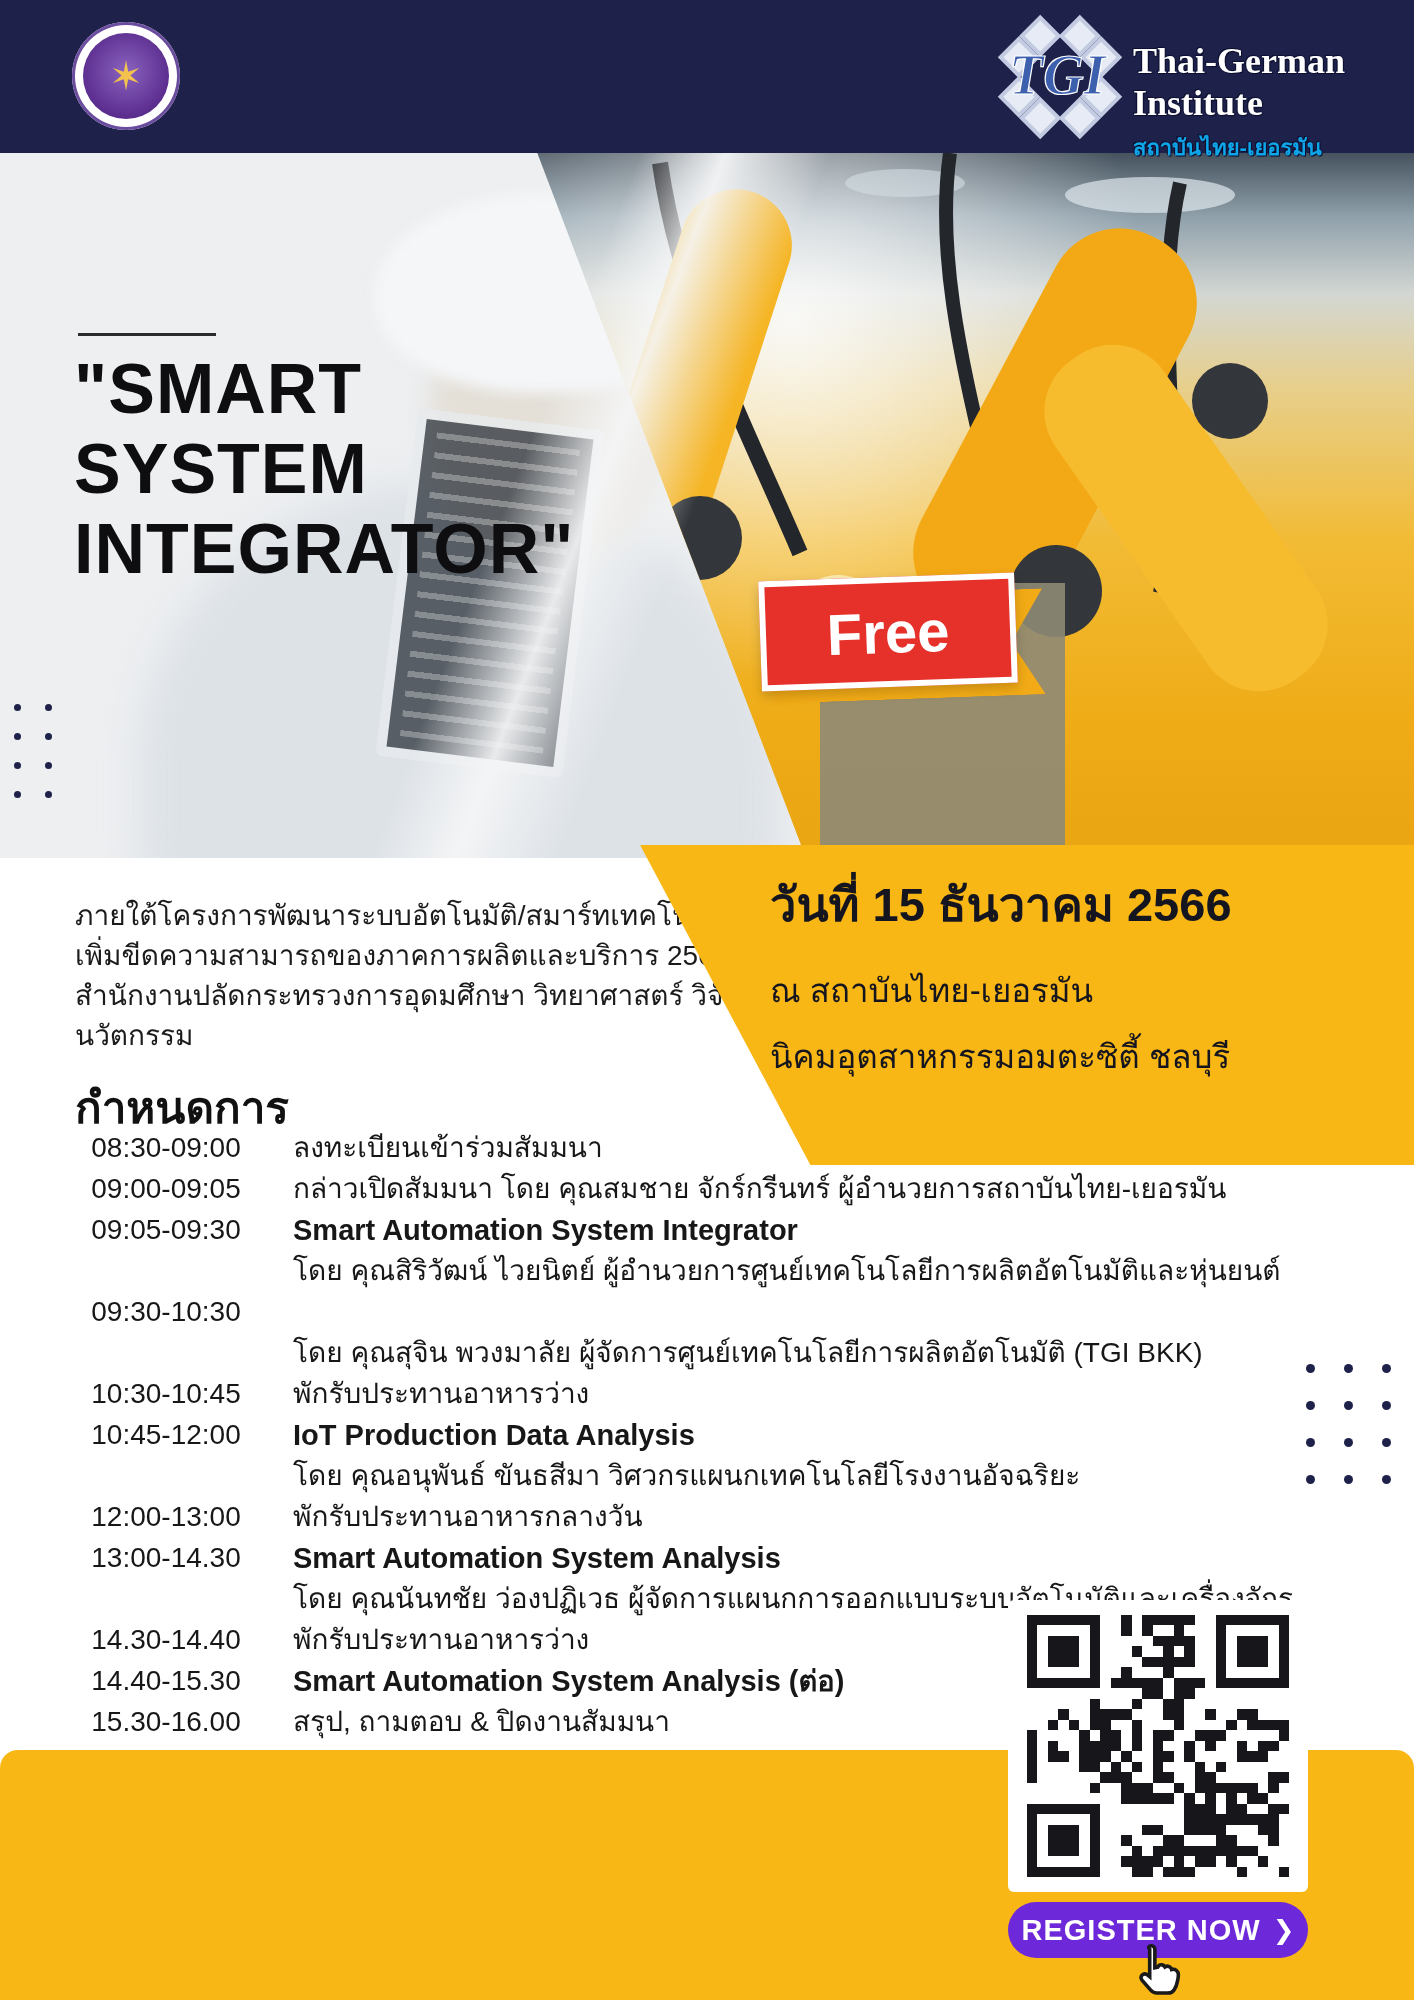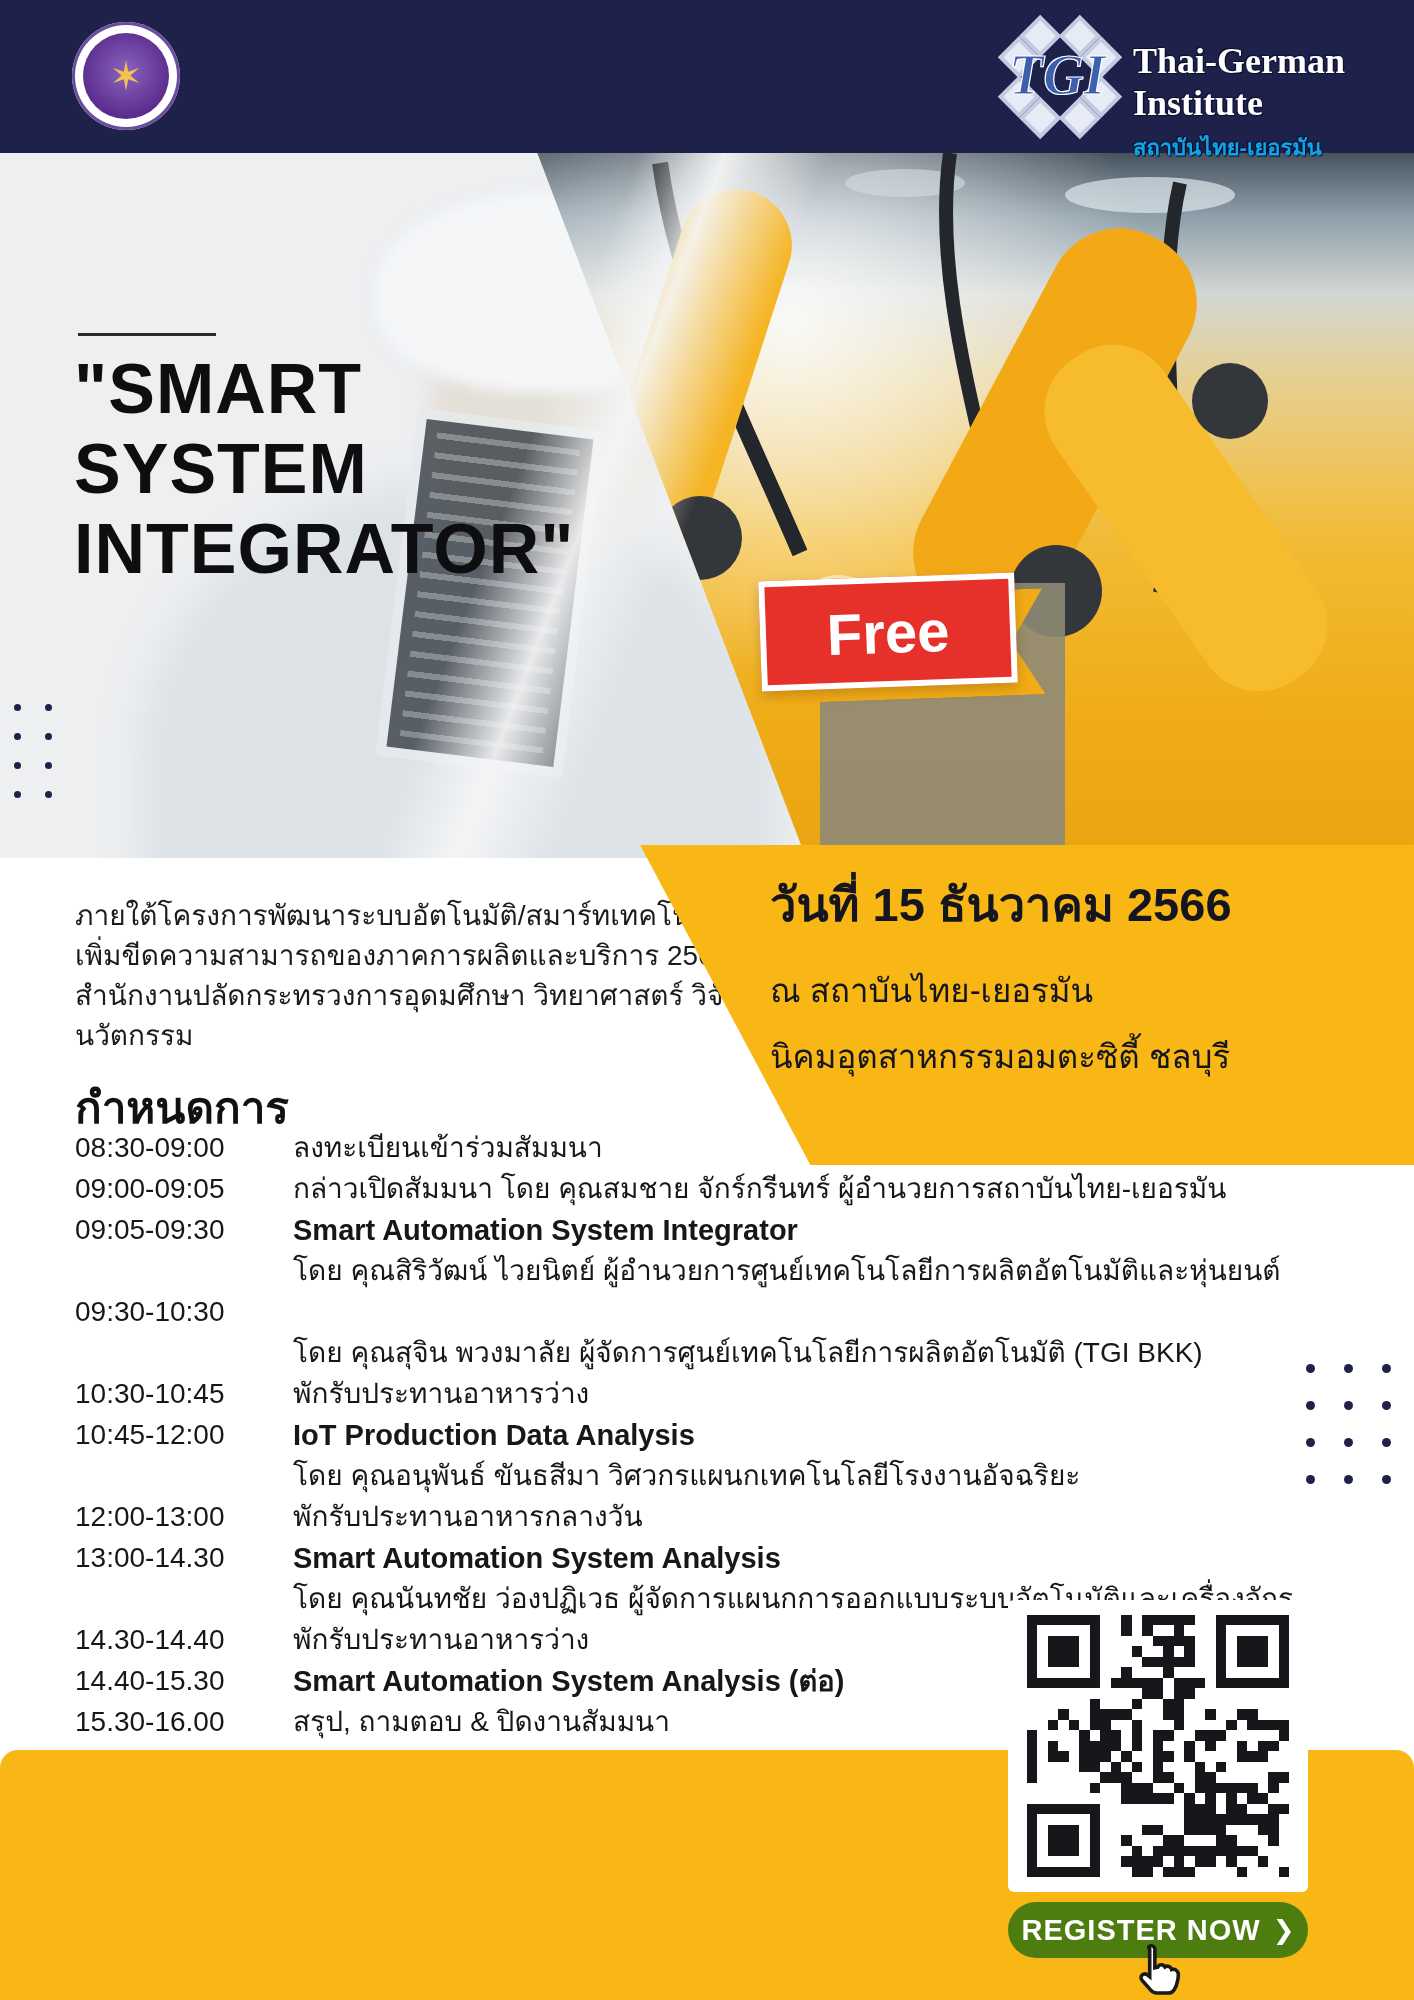--- a/index.html
+++ b/index.html
@@ -61,39 +61,39 @@
   .intro{position:absolute;left:75px;top:896px;font-size:28px;line-height:40px;color:#1b1b1b;}
   .date-box{position:absolute;left:595px;top:845px;width:819px;height:320px;background:#f8b715;
         clip-path:polygon(5.5% 0,100% 0,100% 100%,26.3% 100%);z-index:2;}
   .date-inner{position:absolute;left:175px;top:22px;color:#15151f;}
   .date-line{font-size:47px;font-weight:800;margin-bottom:22px;}
   .date-sub{font-size:33px;margin-bottom:13px;font-weight:500;}
   
   .sch-heading{position:absolute;left:75px;top:1072px;font-size:44px;font-weight:800;color:#111;}
   .schedule{position:absolute;left:75px;top:1130px;width:1250px;}
   .sch-row{display:flex;height:41px;align-items:flex-start;font-size:28px;line-height:36px;color:#171717;}
-  .sch-time{width:182px;flex:none;display:flex;justify-content:flex-start;}
+  .sch-time{width:182px;flex:none;display:flex;justify-content:center;}
   .sch-text{padding-left:36px;white-space:nowrap;}
   .sch-text.bold{font-weight:bold;font-size:29px;}
   
   .dots{position:absolute;display:grid;}
   .dots-left{left:14px;top:704px;grid-template-columns:repeat(2,7px);gap:22px 24px;}
   .dots-right{left:1306px;top:1364px;grid-template-columns:repeat(3,9px);gap:28px 29px;}
   .dots-left .dot{width:7px;height:7px;}
   .dots-right .dot{width:9px;height:9px;}
   .dot{border-radius:50%;background:#1e2149;display:block;}
   
   .footer{position:absolute;left:0;top:1750px;width:1414px;height:250px;background:#f8b715;
         border-radius:18px 18px 0 0;}
   .qr-card{position:absolute;left:1008px;top:1600px;width:300px;height:292px;background:#fff;
         border-radius:6px;z-index:3;display:flex;align-items:center;justify-content:center;}
   #qr-svg{width:262px;height:262px;shape-rendering:crispEdges;}
   #qr-svg rect{fill:#17171b;}
   .register-btn{position:absolute;left:1008px;top:1902px;width:300px;height:56px;border-radius:30px;
-        background:#4d7c0f;display:flex;align-items:center;justify-content:center;z-index:3;cursor:pointer;}
+        background:#6d28d9;display:flex;align-items:center;justify-content:center;z-index:3;cursor:pointer;}
   .register-label{color:#fff;font-weight:800;font-size:29px;letter-spacing:1px;}
   .register-chevron{color:#fff;font-weight:800;font-size:26px;margin-left:12px;}
   .cursor-hand{position:absolute;left:1128px;top:1938px;width:62px;height:62px;z-index:4;}
 </style>
 </head>
 <body>
 
 <div class="poster">
 
   <div class="header">

